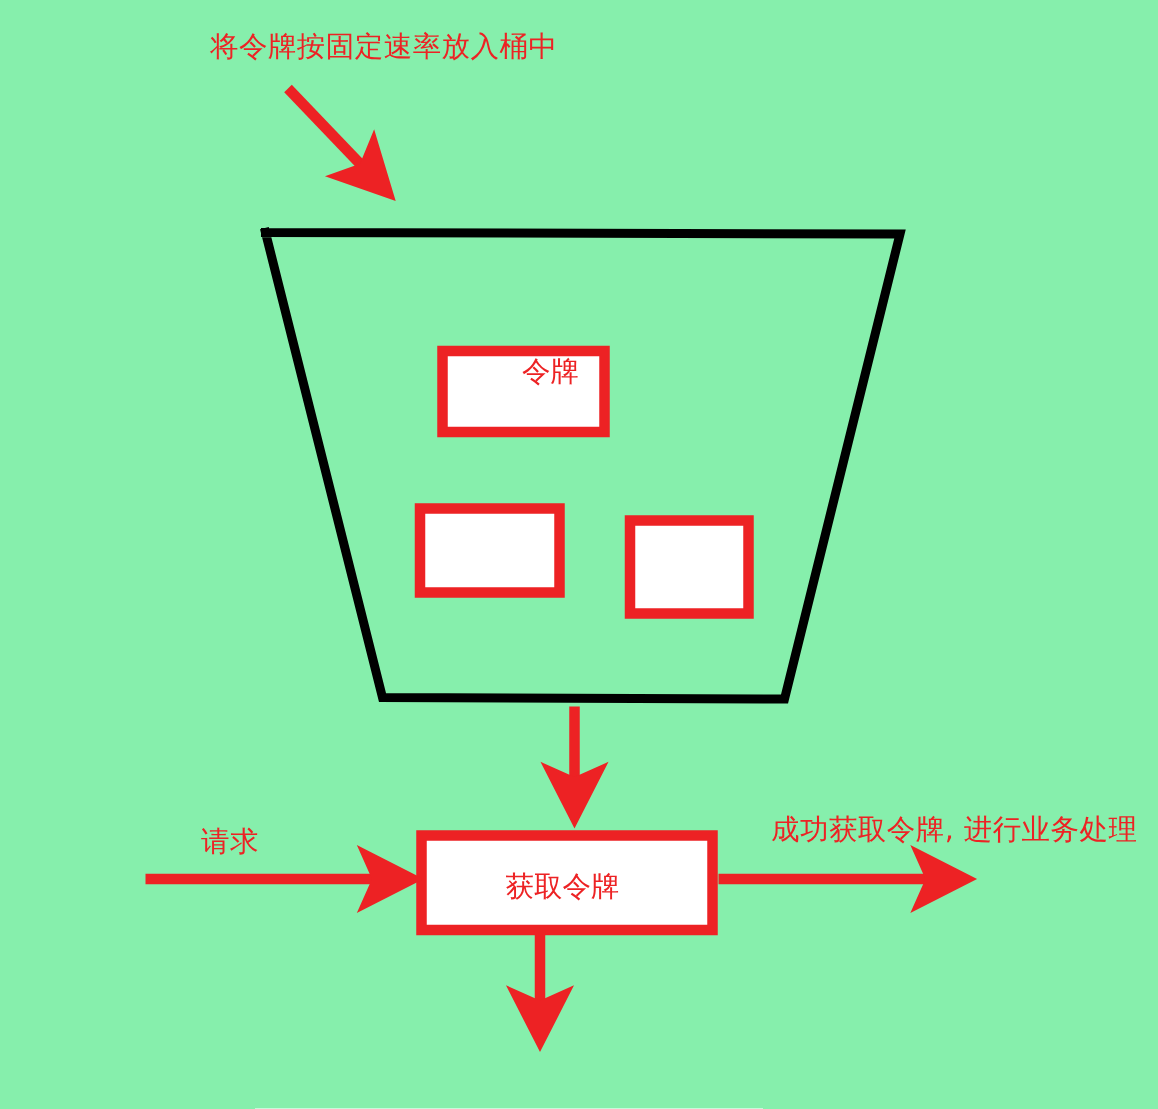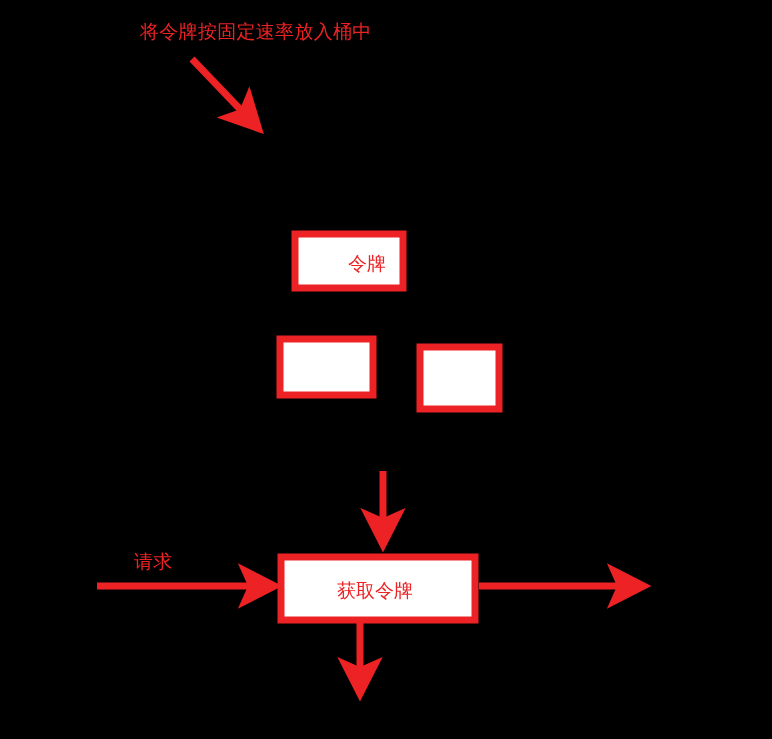--- a/index.html
+++ b/index.html
@@ -7,21 +7,21 @@
     padding: 0;
     background: #ffffff;
   }
   body {
     font-family: "DejaVu Sans", "Liberation Sans", sans-serif;
   }
   #canvas {
     position: relative;
     width: 772px;
     height: 739px;
-    background: #000000;
+    background: #86efac;
     overflow: hidden;
   }
   #diagram-svg {
     position: absolute;
     left: 0;
     top: 0;
     width: 772px;
     height: 739px;
   }
   .lbl {
@@ -35,21 +35,21 @@
   #label-fill-rate   { left: 140px; top: 21px; }
   #label-request     { left: 134px; top: 551px; text-align: right; }
   #label-success     { left: 514px; top: 543px; }
   #label-failure     { left: 384px; top: 668px; }
   .box-text {
     position: absolute;
     color: #ed2224;
     font-size: 19px;
     white-space: nowrap;
   }
-  #token-box-text    { left: 348px; top: 251px; }
+  #token-box-text    { left: 348px; top: 235px; }
   #acquire-box-text  { left: 337px; top: 578px; }
 </style>
 </head>
 <body>
 
 <div id="canvas">
 
   <svg id="diagram-svg" viewBox="0 0 772 739">
     <defs>
       <marker id="arrowRed" viewBox="0 0 12 12" refX="9.2" refY="6" markerWidth="7.2" markerHeight="7.2" orient="auto-start-reverse">
@@ -73,19 +73,20 @@
 
     <line x1="479" y1="586" x2="643" y2="586" stroke="#ed2224" stroke-width="7" stroke-linecap="butt" marker-end="url(#arrowRed)"></line>
 
     <line x1="360" y1="621" x2="360" y2="693" stroke="#ed2224" stroke-width="7" stroke-linecap="butt" marker-end="url(#arrowRed)"></line>
   </svg>
 
   <div class="lbl" id="label-fill-rate">将令牌按固定速率放入桶中</div>
 
   <div class="lbl" id="label-request">请求</div>
 
+  <div class="lbl" id="label-success">成功获取令牌, 进行业务处理</div>
 
 
   <div class="box-text" id="token-box-text">令牌</div>
 
   <div class="box-text" id="acquire-box-text">获取令牌</div>
 
 </div>
 
 </body></html>

